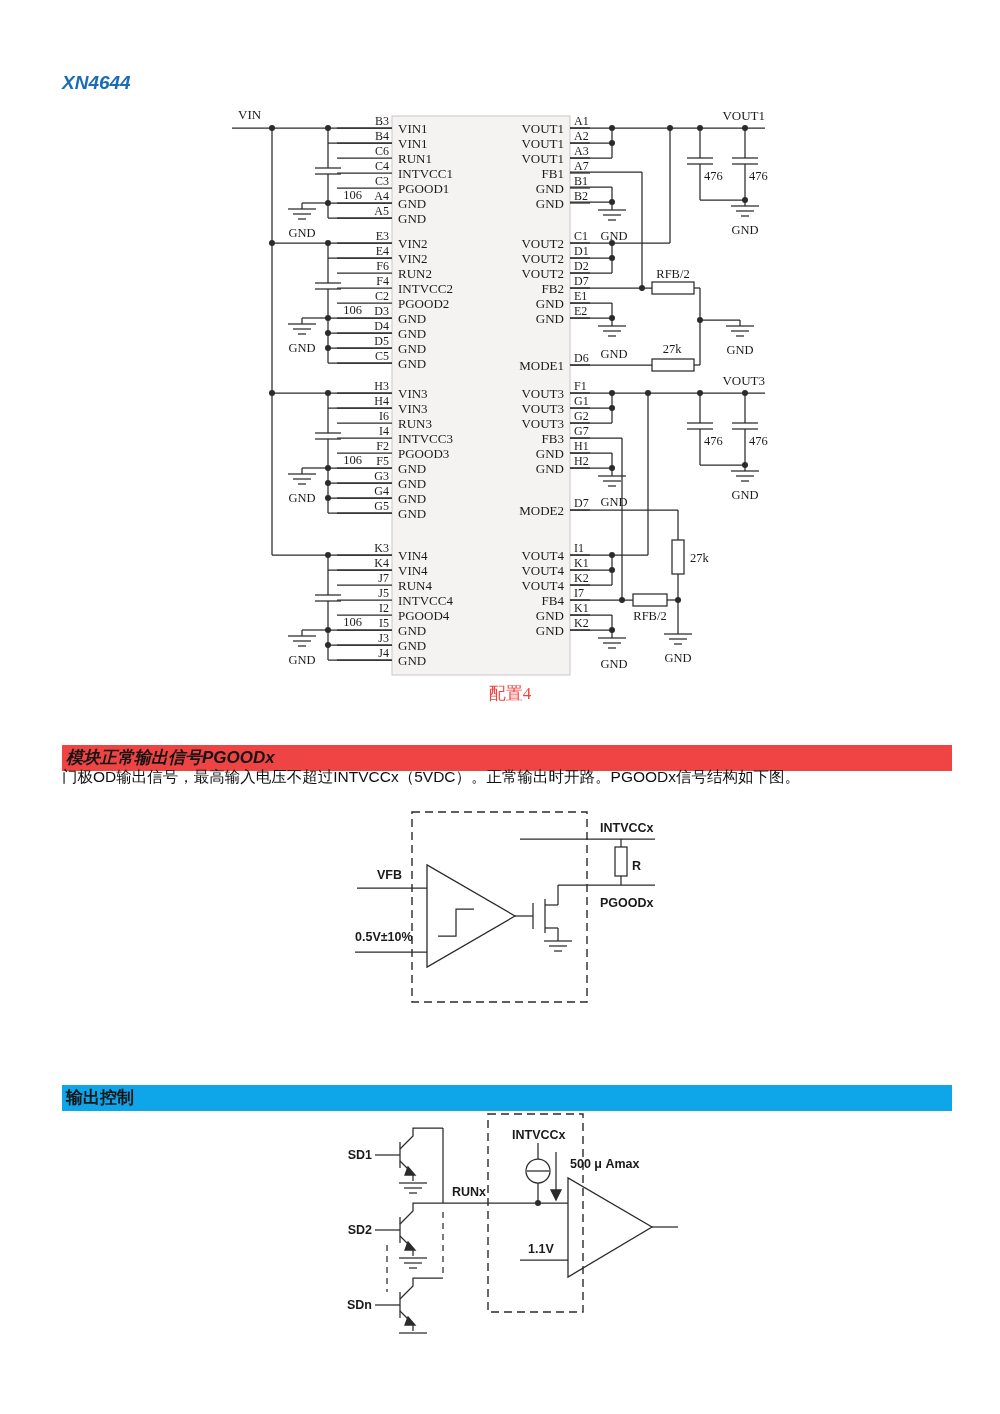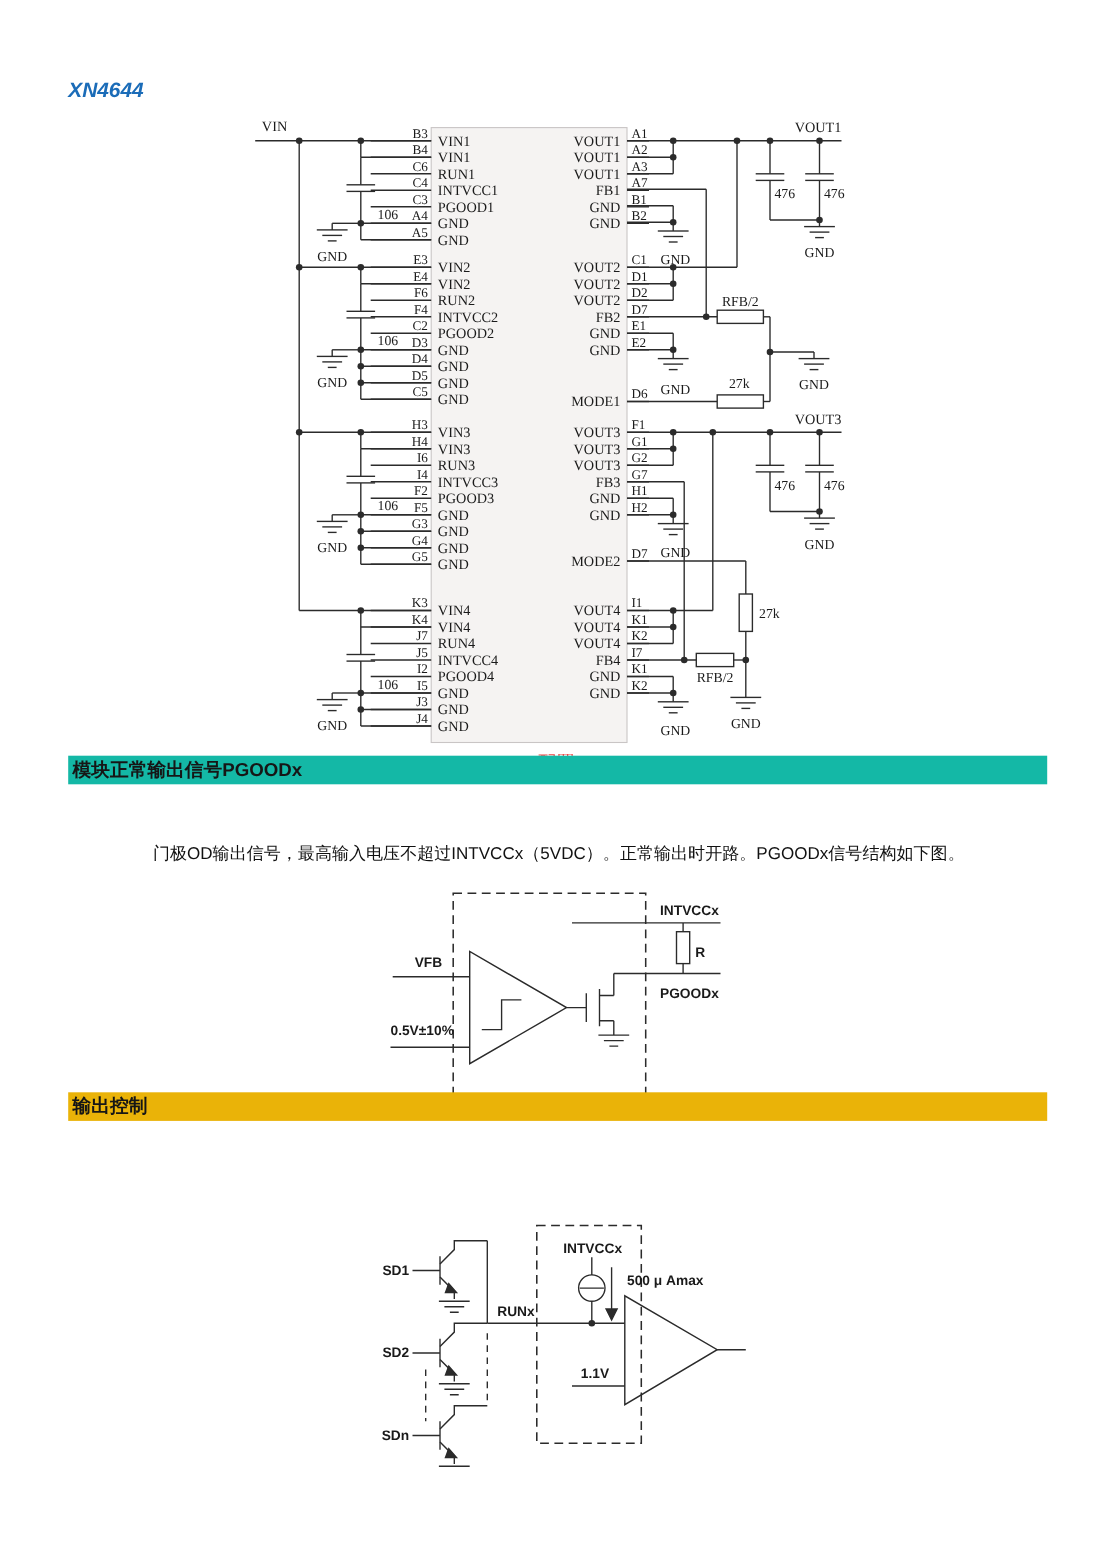--- a/index.html
+++ b/index.html
@@ -4,21 +4,21 @@
 <style>
   html,body{margin:0;padding:0;background:#fff;}
   .page{position:relative;width:1000px;height:1414px;background:#ffffff;overflow:hidden;
         font-family:"Liberation Sans",sans-serif;}
   .title{position:absolute;left:62px;top:72px;font-size:19px;font-weight:bold;}
   svg.fig{position:absolute;}
   .caption{position:absolute;left:210px;top:682px;width:600px;text-align:center;
            font-size:17px;color:#ef4444;font-family:"Liberation Serif","DejaVu Serif",serif;}
   .secbar{position:absolute;left:62px;width:890px;height:26px;line-height:26px;
           padding-left:4px;box-sizing:border-box;font-size:17px;font-weight:bold;color:#161616;}
-  .para{position:absolute;left:62px;width:892px;font-size:15.5px;line-height:1.5;color:#111;margin:0;text-align:center;}
+  .para{position:absolute;left:62px;width:892px;font-size:15.5px;line-height:1.5;color:#111;margin:0;}
   .para.serif{font-family:"Liberation Serif","DejaVu Serif",serif;text-indent:1.2em;}
 </style>
 </head>
 <body>
 
 <div class="page">
 
   <div class="title" style="color: rgb(27, 108, 184); font-style: italic;">XN4644</div>
 
   <svg id="fig1" class="fig" style="left:210px;top:100px;" width="600" height="590" viewBox="210 100 600 590">
@@ -430,21 +430,21 @@
       <line x1="731" y1="471" x2="759" y2="471" stroke="#2b2b2b" stroke-width="1.25"></line>
       <line x1="736" y1="476" x2="754" y2="476" stroke="#2b2b2b" stroke-width="1.25"></line>
       <line x1="741" y1="481" x2="749" y2="481" stroke="#2b2b2b" stroke-width="1.25"></line>
       <text x="745" y="499" fill="#1a1a1a" font-size="12.5" text-anchor="middle" font-family="&quot;Liberation Serif&quot;,&quot;DejaVu Serif&quot;,serif">GND</text>
       <text x="704" y="445" fill="#1a1a1a" font-size="12.5" text-anchor="start" font-family="&quot;Liberation Serif&quot;,&quot;DejaVu Serif&quot;,serif">476</text>
       <text x="749" y="445" fill="#1a1a1a" font-size="12.5" text-anchor="start" font-family="&quot;Liberation Serif&quot;,&quot;DejaVu Serif&quot;,serif">476</text>
     </svg>
 
   <div class="caption">配置4</div>
 
-  <div class="secbar" style="top: 687px; background: #14b8a6;">模块正常输出信号PGOODx</div>
+  <div class="secbar" style="top: 745px; background: #ef4444; font-style: italic;">模块正常输出信号PGOODx</div>
 
   <p class="para" style="top:765px;">门极OD输出信号，最高输入电压不超过INTVCCx（5VDC）。正常输出时开路。PGOODx信号结构如下图。</p>
 
   <svg id="fig2" class="fig" style="left:348px;top:806px;" width="330" height="210" viewBox="348 806 330 210">
       <rect x="412" y="812" width="175" height="190" fill="none" stroke="#2b2b2b" stroke-width="1.4" stroke-dasharray="8 5"></rect>
       <line x1="520" y1="839" x2="655" y2="839" stroke="#2b2b2b" stroke-width="1.25"></line>
       <text x="600" y="832" fill="#1a1a1a" font-size="12.5" text-anchor="start" font-family="&quot;Liberation Sans&quot;,sans-serif" font-weight="bold">INTVCCx</text>
       <line x1="621" y1="839" x2="621" y2="847" stroke="#2b2b2b" stroke-width="1.25"></line>
       <rect x="615" y="847" width="12" height="29" fill="#fff" stroke="#2b2b2b" stroke-width="1.25"></rect>
       <line x1="621" y1="876" x2="621" y2="885" stroke="#2b2b2b" stroke-width="1.25"></line>
@@ -462,21 +462,21 @@
       <line x1="545" y1="899" x2="545" y2="933" stroke="#2b2b2b" stroke-width="1.25"></line>
       <line x1="545" y1="905" x2="558" y2="905" stroke="#2b2b2b" stroke-width="1.25"></line>
       <line x1="558" y1="905" x2="558" y2="885" stroke="#2b2b2b" stroke-width="1.25"></line>
       <line x1="545" y1="928" x2="558" y2="928" stroke="#2b2b2b" stroke-width="1.25"></line>
       <line x1="558" y1="928" x2="558" y2="941" stroke="#2b2b2b" stroke-width="1.25"></line>
       <line x1="544" y1="941" x2="572" y2="941" stroke="#2b2b2b" stroke-width="1.25"></line>
       <line x1="549" y1="946" x2="567" y2="946" stroke="#2b2b2b" stroke-width="1.25"></line>
       <line x1="554" y1="951" x2="562" y2="951" stroke="#2b2b2b" stroke-width="1.25"></line>
     </svg>
 
-  <div class="secbar" style="top: 993px; background: #eab308;">输出控制</div>
+  <div class="secbar" style="top: 1085px; background: #0ea5e9;">输出控制</div>
 
 
   <svg id="fig3" class="fig" style="left:340px;top:1108px;" width="350" height="245" viewBox="340 1108 350 245">
       <text x="372" y="1159" fill="#1a1a1a" font-size="12.5" text-anchor="end" font-family="&quot;Liberation Sans&quot;,sans-serif" font-weight="bold">SD1</text>
       <line x1="375" y1="1155" x2="400" y2="1155" stroke="#2b2b2b" stroke-width="1.25"></line>
       <line x1="400" y1="1142" x2="400" y2="1168" stroke="#2b2b2b" stroke-width="1.25"></line>
       <path d="M400,1149 L413,1136 V1128 H443" fill="none" stroke="#2b2b2b" stroke-width="1.25"></path>
       <path d="M400,1161 L413,1174 V1181" fill="none" stroke="#2b2b2b" stroke-width="1.25"></path>
       <polygon points="408,1167 415,1175 405,1175" fill="#2b2b2b" stroke="#2b2b2b" stroke-width="1.3"></polygon>
       <line x1="399" y1="1183" x2="427" y2="1183" stroke="#2b2b2b" stroke-width="1.25"></line>

